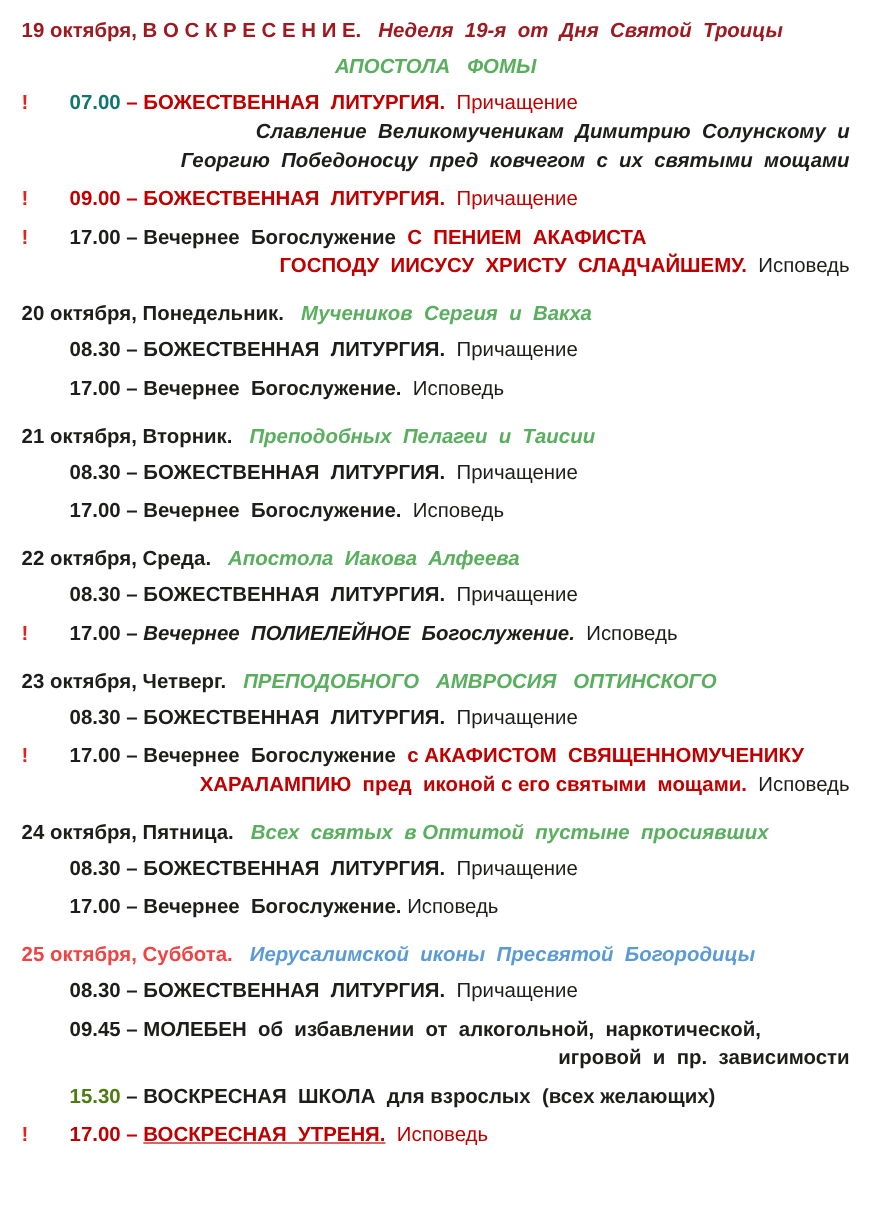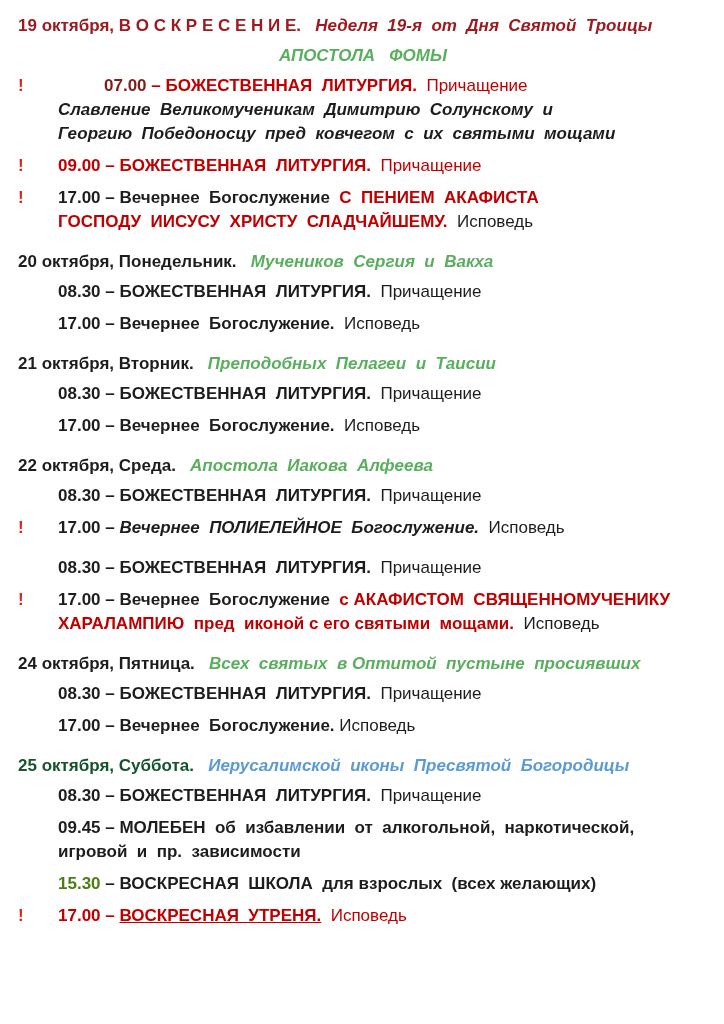--- a/index.html
+++ b/index.html
@@ -9,36 +9,36 @@
     font-size:17px;color:#1d1d1b;
   }
   .content{padding:14px 16px 8px 18px;box-sizing:border-box;width:724px;}
   .day-block{margin-bottom:16px;}
   .title-line{line-height:24px;margin-bottom:6px;white-space:pre-wrap;}
   .title-line.center{text-align:center;}
   .entry{display:flex;margin-bottom:8px;align-items:flex-start;}
   .marker{width:40px;flex:0 0 40px;font-weight:700;line-height:24px;}
   .body{flex:1;min-width:0;}
   .line{line-height:24px;white-space:pre-wrap;}
-  .line.cont{}
+  .line.cont{text-align:right;}
   .time,.dash{font-weight:700;}
   .seg-b{font-weight:700;}
   .seg-i{font-style:italic;}
 </style>
 </head>
 <body>
 
 <div class="content">
     <div class="day-block">
       <div class="title-line"><span class="seg-b " style="color: rgb(157, 27, 32);">19 октября, </span><span class="seg-b " style="color: rgb(157, 27, 32); margin-top: 35px;">В О С К Р Е С Е Н И Е.</span><span style="color: rgb(157, 27, 32);">   </span><span class="seg-b seg-i" style="color: rgb(157, 27, 32);">Неделя  19-я  от  Дня  Святой  Троицы</span></div>
       <div class="title-line center"><span class="seg-b seg-i" style="color: rgb(90, 175, 95);">АПОСТОЛА   ФОМЫ</span></div>
       <div class="entry">
         <span class="marker" style="color: rgb(226, 35, 26);">!</span>
         <div class="body">
-          <div class="line first"><span class="time" style="color: #7f1d1d; margin-left: 46px;">07.00</span><span class="dash" style="color: rgb(192, 0, 0);"> – </span><span class="seg-b " style="color: rgb(192, 0, 0);">БОЖЕСТВЕННАЯ  ЛИТУРГИЯ.</span><span style="color: rgb(192, 0, 0);">  Причащение</span></div>
+          <div class="line first"><span class="time" style="color: #0f766e;">07.00</span><span class="dash" style="color: rgb(192, 0, 0);"> – </span><span class="seg-b " style="color: rgb(192, 0, 0);">БОЖЕСТВЕННАЯ  ЛИТУРГИЯ.</span><span style="color: rgb(192, 0, 0);">  Причащение</span></div>
           <div class="line cont"><span class="seg-b seg-i" style="color: rgb(29, 29, 27);">Славление  Великомученикам  Димитрию  Солунскому  и</span></div>
           <div class="line cont"><span class="seg-b seg-i" style="color: rgb(29, 29, 27);">Георгию  Победоносцу  пред  ковчегом  с  их  святыми  мощами</span></div>
         </div>
       </div>
       <div class="entry">
         <span class="marker" style="color: rgb(226, 35, 26);">!</span>
         <div class="body">
           <div class="line first"><span class="time" style="color: rgb(192, 0, 0);">09.00</span><span class="dash" style="color: rgb(192, 0, 0);"> – </span><span class="seg-b " style="color: rgb(192, 0, 0);">БОЖЕСТВЕННАЯ  ЛИТУРГИЯ.</span><span style="color: rgb(192, 0, 0);">  Причащение</span></div>
         </div>
       </div>
@@ -89,20 +89,21 @@
         </div>
       </div>
       <div class="entry">
         <span class="marker" style="color: rgb(226, 35, 26);">!</span>
         <div class="body">
           <div class="line first"><span class="time" style="color: rgb(29, 29, 27);">17.00</span><span class="dash" style="color: rgb(29, 29, 27);"> – </span><span class="seg-b " style="color: rgb(29, 29, 27); font-style: italic;">Вечернее  ПОЛИЕЛЕЙНОЕ  Богослужение.</span><span style="color: rgb(29, 29, 27);">  Исповедь</span></div>
         </div>
       </div>
     </div>
     <div class="day-block">
+      <div class="title-line"><span class="seg-b " style="color: rgb(29, 29, 27);">23 октября, Четверг.</span><span style="color: rgb(29, 29, 27);">   </span><span class="seg-b seg-i" style="color: rgb(90, 175, 95);">ПРЕПОДОБНОГО   АМВРОСИЯ   ОПТИНСКОГО</span></div>
       <div class="entry">
         <span class="marker" style="color: rgb(226, 35, 26);"></span>
         <div class="body">
           <div class="line first"><span class="time" style="color: rgb(29, 29, 27);">08.30</span><span class="dash" style="color: rgb(29, 29, 27);"> – </span><span class="seg-b " style="color: rgb(29, 29, 27);">БОЖЕСТВЕННАЯ  ЛИТУРГИЯ.</span><span style="color: rgb(29, 29, 27);">  Причащение</span></div>
         </div>
       </div>
       <div class="entry">
         <span class="marker" style="color: rgb(226, 35, 26);">!</span>
         <div class="body">
           <div class="line first"><span class="time" style="color: rgb(29, 29, 27);">17.00</span><span class="dash" style="color: rgb(29, 29, 27);"> – </span><span class="seg-b " style="color: rgb(29, 29, 27);">Вечернее  Богослужение  </span><span class="seg-b " style="color: rgb(192, 0, 0);">с АКАФИСТОМ  СВЯЩЕННОМУЧЕНИКУ</span></div>
@@ -119,21 +120,21 @@
         </div>
       </div>
       <div class="entry">
         <span class="marker" style="color: rgb(226, 35, 26);"></span>
         <div class="body">
           <div class="line first"><span class="time" style="color: rgb(29, 29, 27);">17.00</span><span class="dash" style="color: rgb(29, 29, 27);"> – </span><span class="seg-b " style="color: rgb(29, 29, 27);">Вечернее  Богослужение.</span><span style="color: rgb(29, 29, 27);"> Исповедь</span></div>
         </div>
       </div>
     </div>
     <div class="day-block">
-      <div class="title-line"><span class="seg-b " style="color: #14532d;">25 октября, Суббота.</span><span style="color: rgb(29, 29, 27);">   </span><span class="seg-b seg-i" style="color: rgb(91, 155, 213);">Иерусалимской  иконы  Пресвятой  Богородицы</span></div>
+      <div class="title-line"><span class="seg-b " style="color: #ef4444;">25 октября, Суббота.</span><span style="color: rgb(29, 29, 27);">   </span><span class="seg-b seg-i" style="color: rgb(91, 155, 213);">Иерусалимской  иконы  Пресвятой  Богородицы</span></div>
       <div class="entry">
         <span class="marker" style="color: rgb(226, 35, 26);"></span>
         <div class="body">
           <div class="line first"><span class="time" style="color: rgb(29, 29, 27);">08.30</span><span class="dash" style="color: rgb(29, 29, 27);"> – </span><span class="seg-b " style="color: rgb(29, 29, 27);">БОЖЕСТВЕННАЯ  ЛИТУРГИЯ.</span><span style="color: rgb(29, 29, 27);">  Причащение</span></div>
         </div>
       </div>
       <div class="entry">
         <span class="marker" style="color: rgb(226, 35, 26);"></span>
         <div class="body">
           <div class="line first"><span class="time" style="color: rgb(29, 29, 27);">09.45</span><span class="dash" style="color: rgb(29, 29, 27);"> – </span><span class="seg-b " style="color: rgb(29, 29, 27);">МОЛЕБЕН  об  избавлении  от  алкогольной,  наркотической,</span></div>

